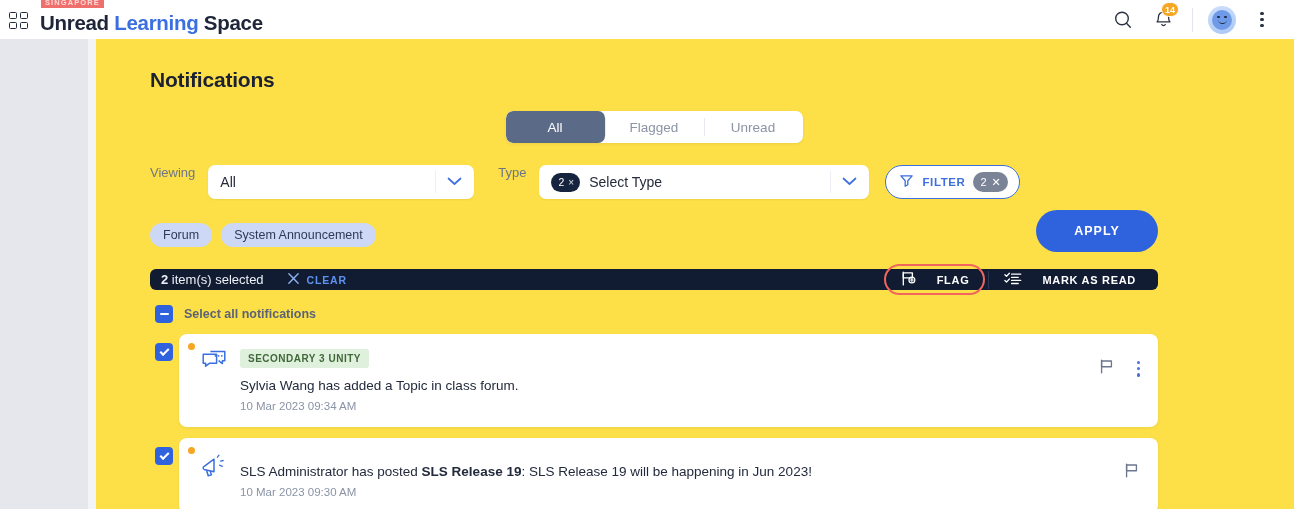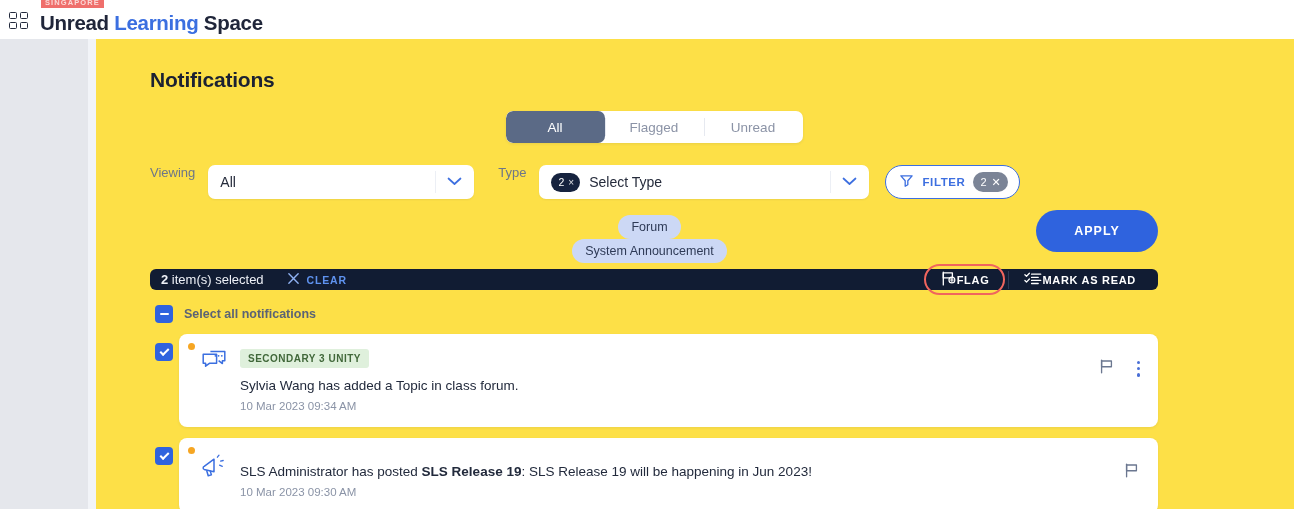--- a/index.html
+++ b/index.html
@@ -133,21 +133,21 @@
     border-radius: 18px; background: #fff; display: flex; align-items: center;
     gap: 8px; padding: 0 11px 0 13px; cursor: pointer;
   }
   .filterbtn .ftxt { color: #3d6fe0; font-size: 11.5px; font-weight: 700; letter-spacing: .6px; }
   .fcount {
     background: #7b8496; color: #fff; border-radius: 11px; height: 20px;
     display: flex; align-items: center; gap: 5px; padding: 0 7px; font-size: 11px;
   }
 
   
-  .chiprow { display: flex; align-items: center; margin-top: 16px; position: relative; height: 40px; flex-direction: column; }
+  .chiprow { display: flex; align-items: center; margin-top: 16px; position: relative; height: 40px; }
   .chip {
     background: #ccd8f5; color: #2e3a56; font-size: 12.5px;
     border-radius: 13px; padding: 5px 13px; margin-right: 9px;
   }
   .applybtn {
     position: absolute; right: 0; top: -5px;
     width: 122px; height: 42px; border-radius: 21px;
     background: #2f63de; color: #fff;
     display: flex; align-items: center; justify-content: center;
     font-size: 12.5px; font-weight: 700; letter-spacing: 1px; cursor: pointer;
@@ -158,21 +158,21 @@
     margin-top: 14px; height: 21px; border-radius: 6px;
     background: #111c33; display: flex; align-items: center;
     padding: 0 10px 0 11px; color: #fff;
   }
   .selcount { font-size: 13px; color: #eef1f7; }
   .selcount b { font-weight: 700; }
   .clearbtn { display: flex; align-items: center; gap: 7px; margin-left: 23px; cursor: pointer; }
   .clearbtn .ct { color: #5f93f0; font-size: 10.5px; font-weight: 700; letter-spacing: .8px; }
   .abright { margin-left: auto; display: flex; align-items: center; gap: 3px; }
   .abbtn {
-    display: flex; align-items: center; gap: 0; padding: 6px 12px;
+    display: flex; align-items: center; gap: 20px; padding: 6px 12px;
     font-size: 11px; font-weight: 700; letter-spacing: .7px; color: #fff;
     cursor: pointer; border-radius: 16px; position: relative;
   }
   .abbtn.highlight { border: 2px solid #f0655e; padding: 4px 14px; }
   .ab-sep { width: 1px; height: 18px; background: #2c3954; }
 
   
   .selectall { display: flex; align-items: center; gap: 11px; margin-top: 15px; padding-left: 5px; }
   .cb {
     width: 18px; height: 18px; border-radius: 4px; background: #2f63de;
@@ -222,20 +222,50 @@
         <span></span>
         <span></span>
         <span></span>
     </div>
     <div class="brandtext">
       <div class="sgbadge">SINGAPORE</div>
       <div class="sls-title"><span class="w1">Unread</span> <span class="w2">Learning</span> <span class="w3">Space</span></div>
     </div>
   </div>
 
+  <div class="topright">
+    <div class="ic-btn">
+      <svg width="22" height="22" viewBox="0 0 22 22" fill="none">
+        <circle cx="10" cy="9.5" r="6.3" stroke="#2b3242" stroke-width="1.4"></circle>
+        <line x1="14.5" y1="14.2" x2="18.3" y2="18.2" stroke="#2b3242" stroke-width="1.4" stroke-linecap="round"></line>
+      </svg>
+    </div>
+    <div class="ic-btn">
+      <svg width="21" height="21" viewBox="0 0 22 22" fill="none">
+        <path d="M11 3.2c-3.1 0-5.3 2.3-5.3 5.2 0 4-1.4 5.1-1.4 5.1h13.4s-1.4-1.1-1.4-5.1c0-2.9-2.2-5.2-5.3-5.2z" stroke="#2b3242" stroke-width="1.4" stroke-linejoin="round"></path>
+        <path d="M9.2 16.3a2 2 0 0 0 3.6 0" stroke="#2b3242" stroke-width="1.4" stroke-linecap="round"></path>
+      </svg>
+      <div class="bell-badge">14</div>
+    </div>
+    <div class="divider-v"></div>
+    <div class="ic-btn">
+      <div class="avatar">
+        <div class="face">
+            <div class="smile"></div>
+          </div>
+      </div>
+    </div>
+    <div class="ic-btn">
+      <div class="kebab">
+          <i></i>
+          <i></i>
+          <i></i>
+        </div>
+    </div>
+  </div>
 </div>
 
 <div class="leftrail"></div>
 
 <div class="page">
   <div class="content">
 
     <div class="page-title">Notifications</div>
 
     <div class="tabs-wrap">

